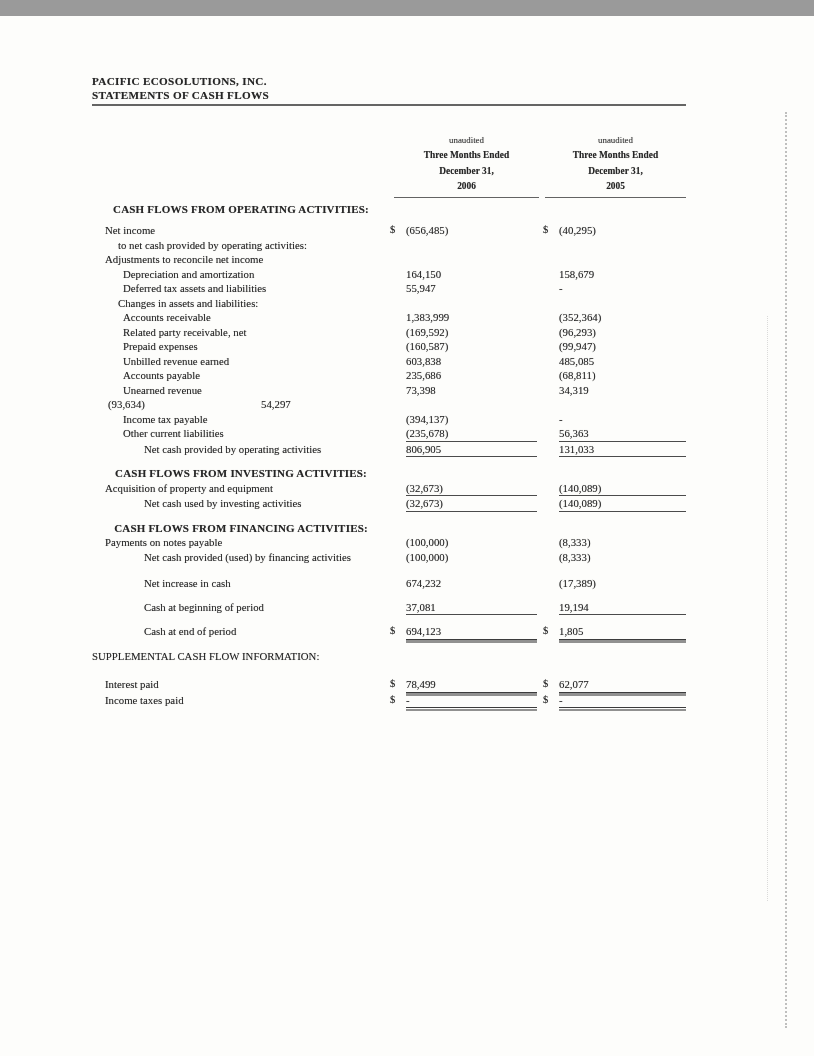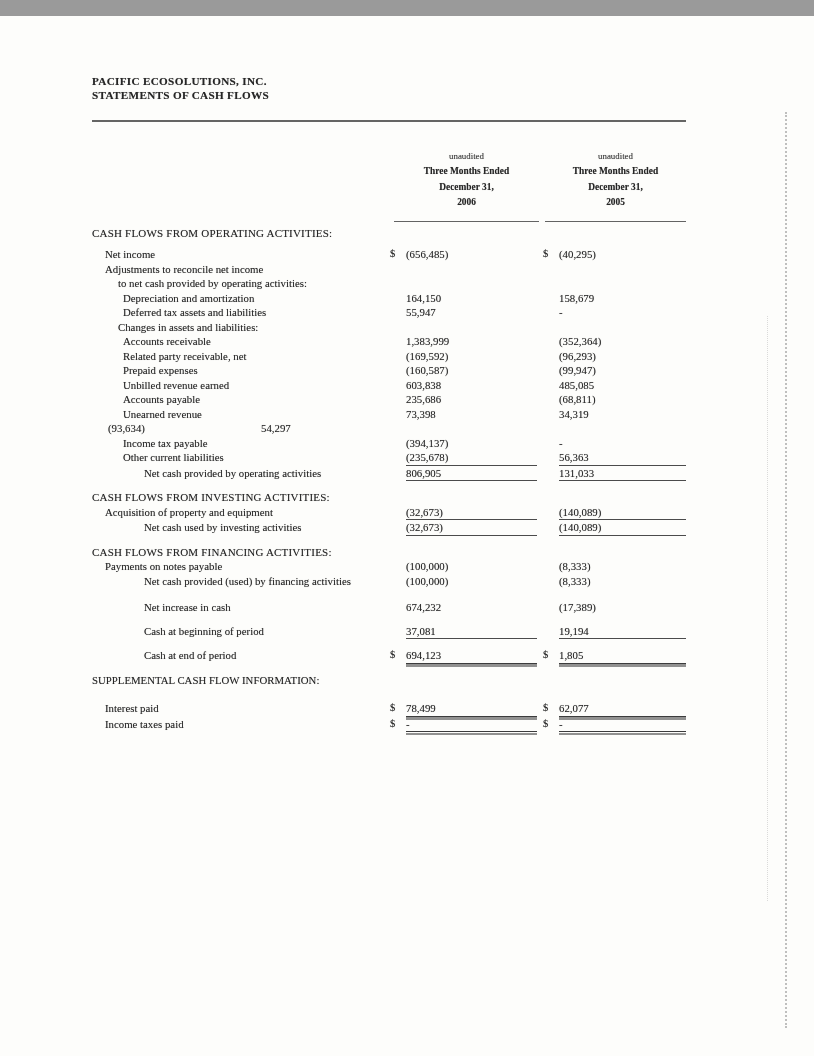--- a/index.html
+++ b/index.html
@@ -10,39 +10,39 @@
     background:#fdfdfb;
     overflow:hidden;
     font-family:"Liberation Serif","DejaVu Serif",serif;
     color:#262626;
     text-shadow:0 0 0.7px rgba(30,30,30,0.38);
   }
   .content { position:absolute; left:92px; top:58px; width:594px; }
 
   
   .co-name   { font-weight:bold; font-size:11.2px; letter-spacing:0.3px; line-height:14px; }
-  .doc-title { font-weight:bold; font-size:11.2px; letter-spacing:0.3px; line-height:14px; padding-bottom:17px; }
+  .doc-title { font-weight:bold; font-size:11.2px; letter-spacing:0.3px; line-height:14px; padding-bottom:1px; }
   .doc-rule  { border-bottom:2px solid rgba(62,62,62,0.8); height:0; margin-top:1px; }
 
   
   .colhead-row { display:flex; margin-top:27px; align-items:flex-end; }
   .colhead-spacer { flex:1; }
   .colhead {
     width:145px; text-align:center; font-size:9.4px; font-weight:bold;
-    line-height:15.4px; padding-bottom:10px;
+    line-height:15.4px; padding-bottom:2px;
     border-bottom:1.5px solid rgba(72,72,72,0.85);
   }
   .colhead.c2 { width:141px; margin-left:6px; }
   .colhead .note { font-weight:normal; font-size:8.9px; color:#3a3a3a; }
 
   
   .tbody { margin-top:4px; }
   .row { display:flex; line-height:14.5px; font-size:10.8px; }
   .lab  { flex:1; white-space:nowrap; overflow:hidden; }
-  .lab.b { font-weight:normal; font-size:11px; letter-spacing:0.2px; }
+  .lab.b { font-weight:bold; font-size:11px; letter-spacing:0.2px;text-align:center; }
   .cur  { width:16px; font-size:10.4px; }
   .val  { width:129px; text-align:left; padding-right:2px; white-space:nowrap; }
   .val.v2 { width:125px; }
   .colgap { width:6px; }
   .ind0 { padding-left:0; }
   .ind1 { padding-left:13px; }
   .ind2 { padding-left:26px; }
   .ind3 { padding-left:31px; }
   .ind4 { padding-left:52px; }
   .r-s { border-bottom:1.2px solid rgba(55,55,55,0.9); }
@@ -99,29 +99,29 @@
         </div>
         <div class="row" style="margin-top: 7px;">
           <div class="lab ind1">Net income</div>
           <div class="cur">$</div>
           <div class="val">(656,485)</div>
           <div class="colgap"></div>
           <div class="cur">$</div>
           <div class="val v2">(40,295)</div>
         </div>
         <div class="row">
+          <div class="lab ind2">to net cash provided by operating activities:</div>
+          <div class="cur"></div>
+          <div class="val"></div>
+          <div class="colgap"></div>
+          <div class="cur"></div>
+          <div class="val v2"></div>
+        </div>
+        <div class="row">
           <div class="lab ind1">Adjustments to reconcile net income</div>
-          <div class="cur"></div>
-          <div class="val"></div>
-          <div class="colgap"></div>
-          <div class="cur"></div>
-          <div class="val v2"></div>
-        </div>
-        <div class="row">
-          <div class="lab ind2">to net cash provided by operating activities:</div>
           <div class="cur"></div>
           <div class="val"></div>
           <div class="colgap"></div>
           <div class="cur"></div>
           <div class="val v2"></div>
         </div>
         <div class="row">
           <div class="lab ind3">Depreciation and amortization</div>
           <div class="cur"></div>
           <div class="val">164,150</div>

